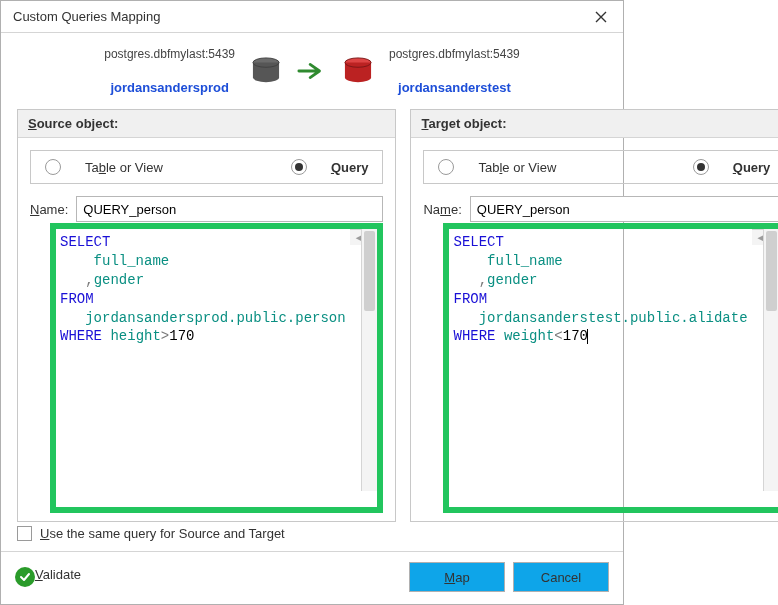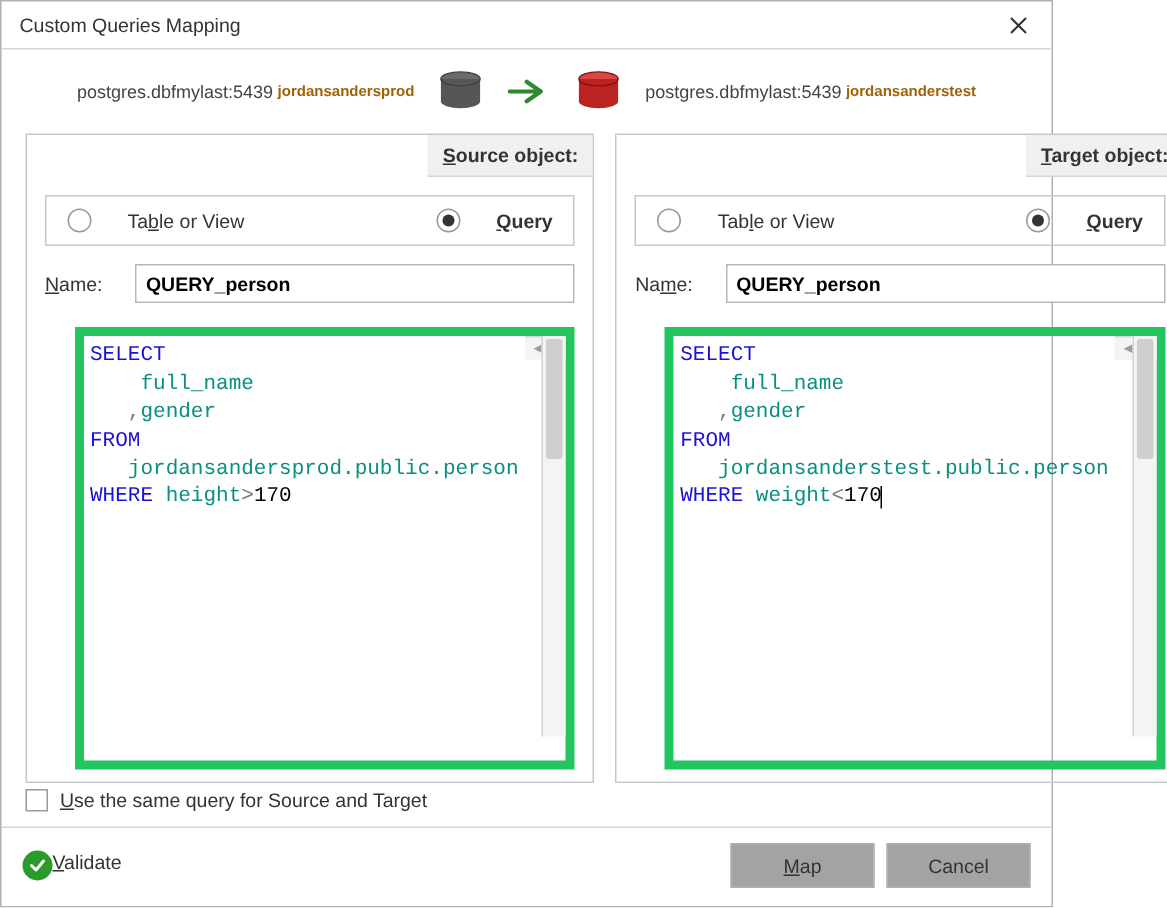--- a/index.html
+++ b/index.html
@@ -7,21 +7,21 @@
   body {
     font-family: "Segoe UI", Tahoma, sans-serif;
     font-size: 13px;
     color: #333;
     background: #fff;
     width: 778px;
     height: 605px;
     overflow: hidden;
   }
   .dialog {
-    width: 702px;
+    width: 624px;
     height: 605px;
     border: 1px solid #b0b0b0;
     background: #fff;
     display: flex;
     flex-direction: column;
   }
   .titlebar {
     display: flex;
     align-items: center;
     justify-content: space-between;
@@ -47,42 +47,41 @@
 
   .mapping-header {
     display: flex;
     align-items: center;
     justify-content: center;
     gap: 14px;
     margin-bottom: 14px;
   }
   .db-block {
     display: flex;
-    flex-direction: row;
+    flex-direction: column;
     align-items: center;
-    gap: 3px;
+    gap: 19px;
   }
   .db-block .conn { font-size: 12px; color: #444; }
-  .db-block .dbname { font-size: 10px; font-weight: bold; color: #a16207; }
+  .db-block .dbname { font-size: 13px; font-weight: bold; color: #1d4ed8; }
   .db-cyl { width: 34px; height: 28px; }
   .arrow { width: 30px; height: 20px; }
 
   .panels {
     display: flex;
     gap: 14px;
     flex: 1;
     min-height: 0;
   }
   .panel {
     flex: 1;
     border: 1px solid #c8c8c8;
     display: flex;
     flex-direction: column;
     min-height: 0;
-    align-items: flex-end;
   }
   .panel-head {
     background: #f0f0f0;
     border-bottom: 1px solid #d5d5d5;
     padding: 6px 10px;
     font-weight: bold;
     color: #333;
   }
   .panel-head .ul { text-decoration: underline; }
   .panel-body {
@@ -108,27 +107,27 @@
     display: flex; align-items: center; justify-content: center; background:#fff;
   }
   .radio-circle.checked::after {
     content: ""; width: 8px; height: 8px; background: #333; border-radius: 50%;
   }
   .radio-label { font-size: 13px; }
   .radio-label.bold { font-weight: bold; }
   .radio-label .ul { text-decoration: underline; }
 
   .name-row {
-    display: flex; align-items: center; gap: 22px; margin-bottom: 16px;
+    display: flex; align-items: center; gap: 8px; margin-bottom: 1px;
   }
   .name-row label { font-size: 13px; }
   .name-row label .ul { text-decoration: underline; }
   .name-row input {
     flex: 1; height: 26px; border: 1px solid #b7b7b7; padding: 0 6px;
-    font-size: 13px; font-family: inherit; font-weight: bold;
+    font-size: 13px; font-family: inherit;
   }
 
   .editor-wrap {
     flex: 1; border: 6px solid #22c55e; display:flex; flex-direction:row; min-height:0;
     position: relative;
     margin-left: 20px;
   }
   .editor {
     flex: 1; overflow: auto; padding: 4px 4px;
     font-family: Consolas, "Courier New", monospace;
@@ -173,21 +172,21 @@
     display:flex; gap:0; cursor:pointer;
   }
   .validate-badge {
     width:20px; height:20px; border-radius:50%; background:#2a9b2a;
     display:flex; align-items:center; justify-content:center;
   }
   .validate-badge svg { width:12px; height:12px; }
   .validate .ul { text-decoration: underline; }
   .btn-row { display:flex; gap:8px; }
   .btn {
-    min-width:96px; height:30px; border:1px solid #b0b0b0; background:#a3a3a3;
+    min-width:96px; height:30px; border:1px solid #b0b0b0; background:#0ea5e9;
     display:flex; align-items:center; justify-content:center; cursor:pointer;
     font-size:13px;
   }
   .btn .ul { text-decoration: underline; }
 </style>
 </head>
 <body>
 
 <div class="dialog">
   <div class="titlebar">
@@ -279,21 +278,21 @@
           </div>
           <div class="name-row">
             <label><span>Na</span><span class="ul">m</span><span>e:</span></label>
             <input type="text" value="QUERY_person" style="">
           </div>
           <div class="editor-wrap">
             <div class="editor" id="target-editor"><span class="kw">SELECT</span>
 <span>    </span><span class="ident">full_name</span>
 <span>   </span><span class="op">,</span><span class="ident">gender</span>
 <span class="kw">FROM</span>
-<span>   </span><span class="ident">jordansanderstest.public.person</span>
+<span>   </span><span class="ident">jordansanderstest.public.alidate</span>
 <span class="kw">WHERE</span><span> </span><span class="ident">weight</span><span class="op">&lt;</span><span>170</span><span class="cursor"></span>
 </div>
             <div class="vscroll">
                 <div class="vscroll-thumb"></div>
               </div>
             <div class="hscroll">
                 <span>◄</span>
                 <span>►</span>
               </div>
           </div>

